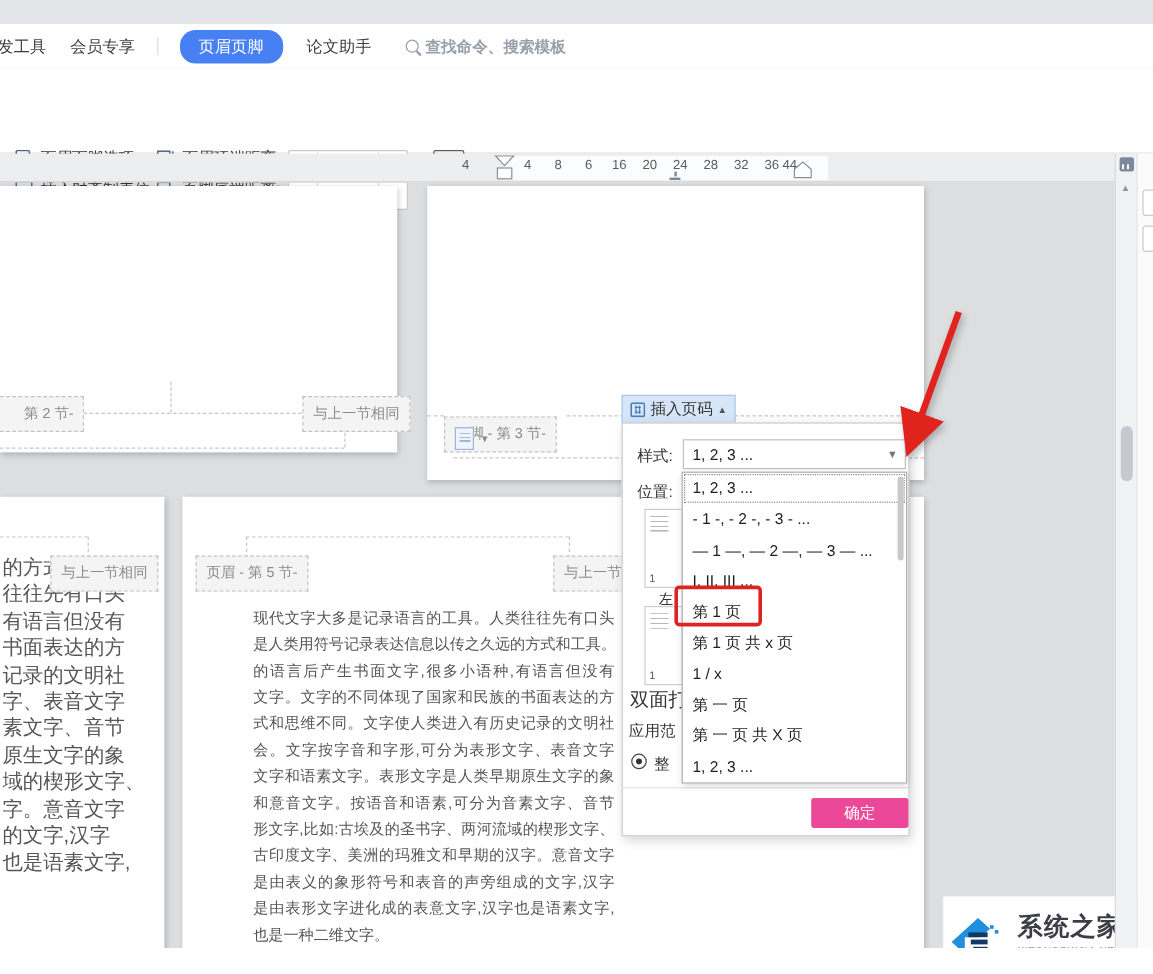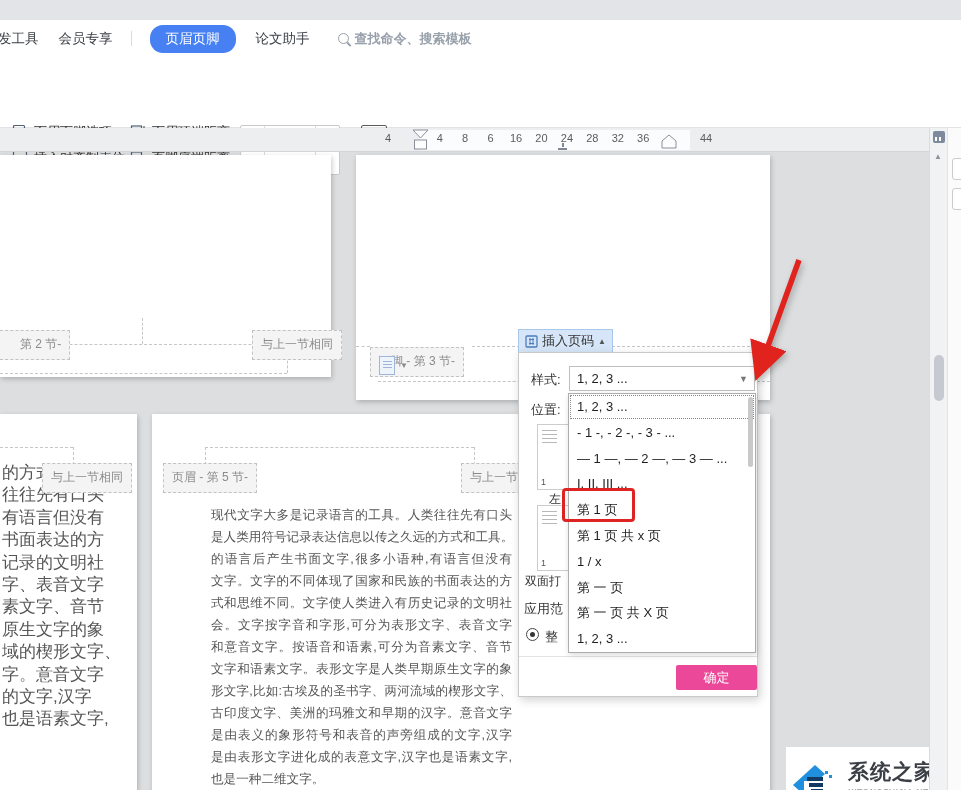--- a/index.html
+++ b/index.html
@@ -169,21 +169,21 @@
   <span>4</span>
       <span>8</span>
       <span>6</span>
       <span>16</span>
       <span>20</span>
       <span>24</span>
       <span>28</span>
       <span>32</span>
       <span>36</span>
     </div>
-  <span class="rnum" style="left:700px;text-align:center;">44</span>
+  <span class="rnum" style="left:652px;text-align:center;">44</span>
   <svg class="arrow-svg" style="filter:none; z-index:1;" width="961" height="160">
     <polygon points="413,130 428,130 420.5,138" fill="#fdfdfd" stroke="#898f99" stroke-width="1"></polygon>
     <rect x="414.5" y="140" width="12" height="9" fill="#fdfdfd" stroke="#898f99" stroke-width="1"></rect>
     <polygon points="662,148 676,148 676,141 669,135 662,141" fill="#fdfdfd" stroke="#898f99" stroke-width="1"></polygon>
   </svg>
   <div class="tabmark"></div>
 
   <div class="page" style="left:0; top:155px; width:331px; height:222px;"></div>
   <div class="page" style="left:356px; top:155px; width:414px; height:245px;"></div>
   <div class="page" style="left:0; top:414px; width:137px; height:398px;"></div>
@@ -218,22 +218,22 @@
       <div>也是语素文字,</div>
     </div>
   <div class="bc-text">
 
   <div>现代文字大多是记录语言的工具。人类往往先有口头</div>
       <div>是人类用符号记录表达信息以传之久远的方式和工具。</div>
       <div>的语言后产生书面文字,很多小语种,有语言但没有</div>
       <div>文字。文字的不同体现了国家和民族的书面表达的方</div>
       <div>式和思维不同。文字使人类进入有历史记录的文明社</div>
       <div>会。文字按字音和字形,可分为表形文字、表音文字</div>
+      <div>文字和语素文字。表形文字是人类早期原生文字的象</div>
       <div>和意音文字。按语音和语素,可分为音素文字、音节</div>
-      <div>文字和语素文字。表形文字是人类早期原生文字的象</div>
       <div>形文字,比如:古埃及的圣书字、两河流域的楔形文字、</div>
       <div>古印度文字、美洲的玛雅文和早期的汉字。意音文字</div>
       <div>是由表义的象形符号和表音的声旁组成的文字,汉字</div>
       <div>是由表形文字进化成的表意文字,汉字也是语素文字,</div>
       <div>也是一种二维文字。</div>
     </div>
 
   <div class="chip" style="left:0; top:330px; border-left:none;padding-left:20px;">第 2 节-</div>
   <div class="chip" style="left:252px; top:330px;">与上一节相同</div>
   <div class="chip" style="left:370px; top:347px;">页脚 - 第 3 节-</div>
@@ -259,21 +259,21 @@
       <span class="ccaret">▼</span>
     </div>
     <span class="lbl" style="left:12px; top:48px;">位置:</span>
     <div class="thumb" style="left:18px; top:71px;">
         <span class="pn">1</span>
       </div>
     <span class="lbl" style="left:30px; top:138px; font-size:12px;">左</span>
     <div class="thumb" style="left:18px; top:152px;">
         <span class="pn">1</span>
       </div>
-    <span class="lbl" style="left:6px; top:220px; font-size:12px;text-align:center;">双面打</span>
+    <span class="lbl" style="left:6px; top:220px; font-size:16px;text-align:center;">双面打</span>
     <span class="lbl" style="left:5px; top:247px;">应用范</span>
     <span class="radio"></span>
     <span class="lbl" style="left:26px; top:275px;">整</span>
     <div class="pdivider"></div>
     <div class="okbtn">确定</div>
   </div>
 
   <div class="pnum-list">
 
   <div class="opt">1, 2, 3 ...</div>

